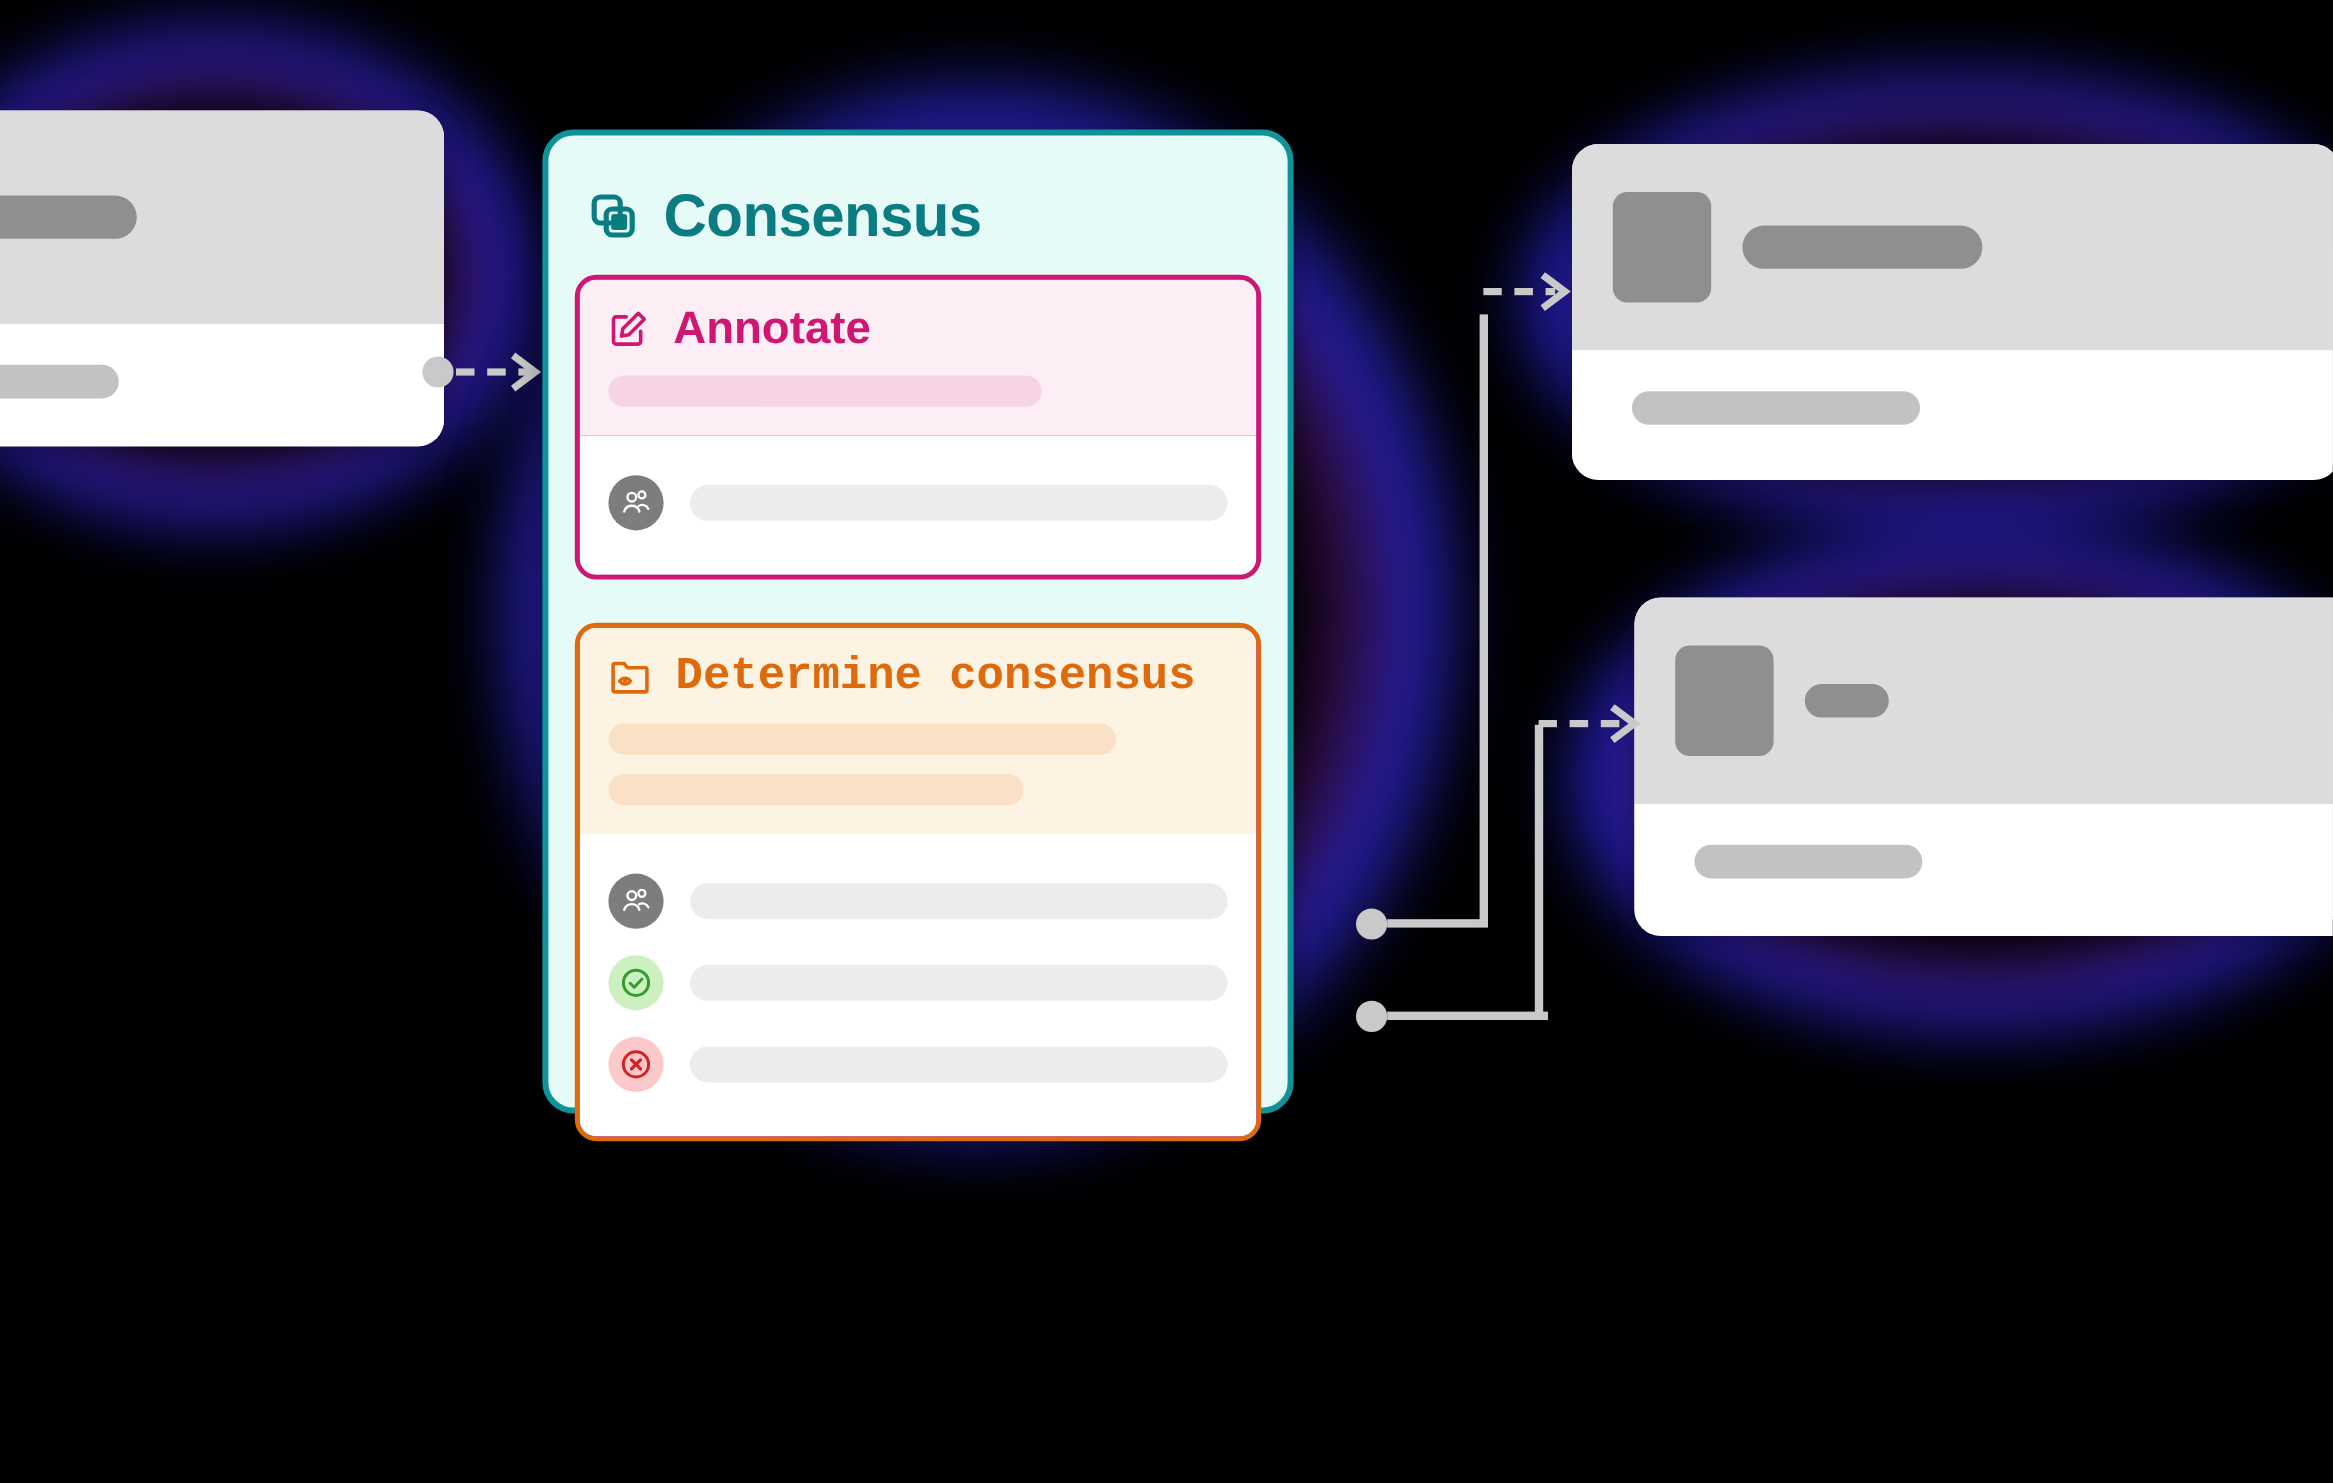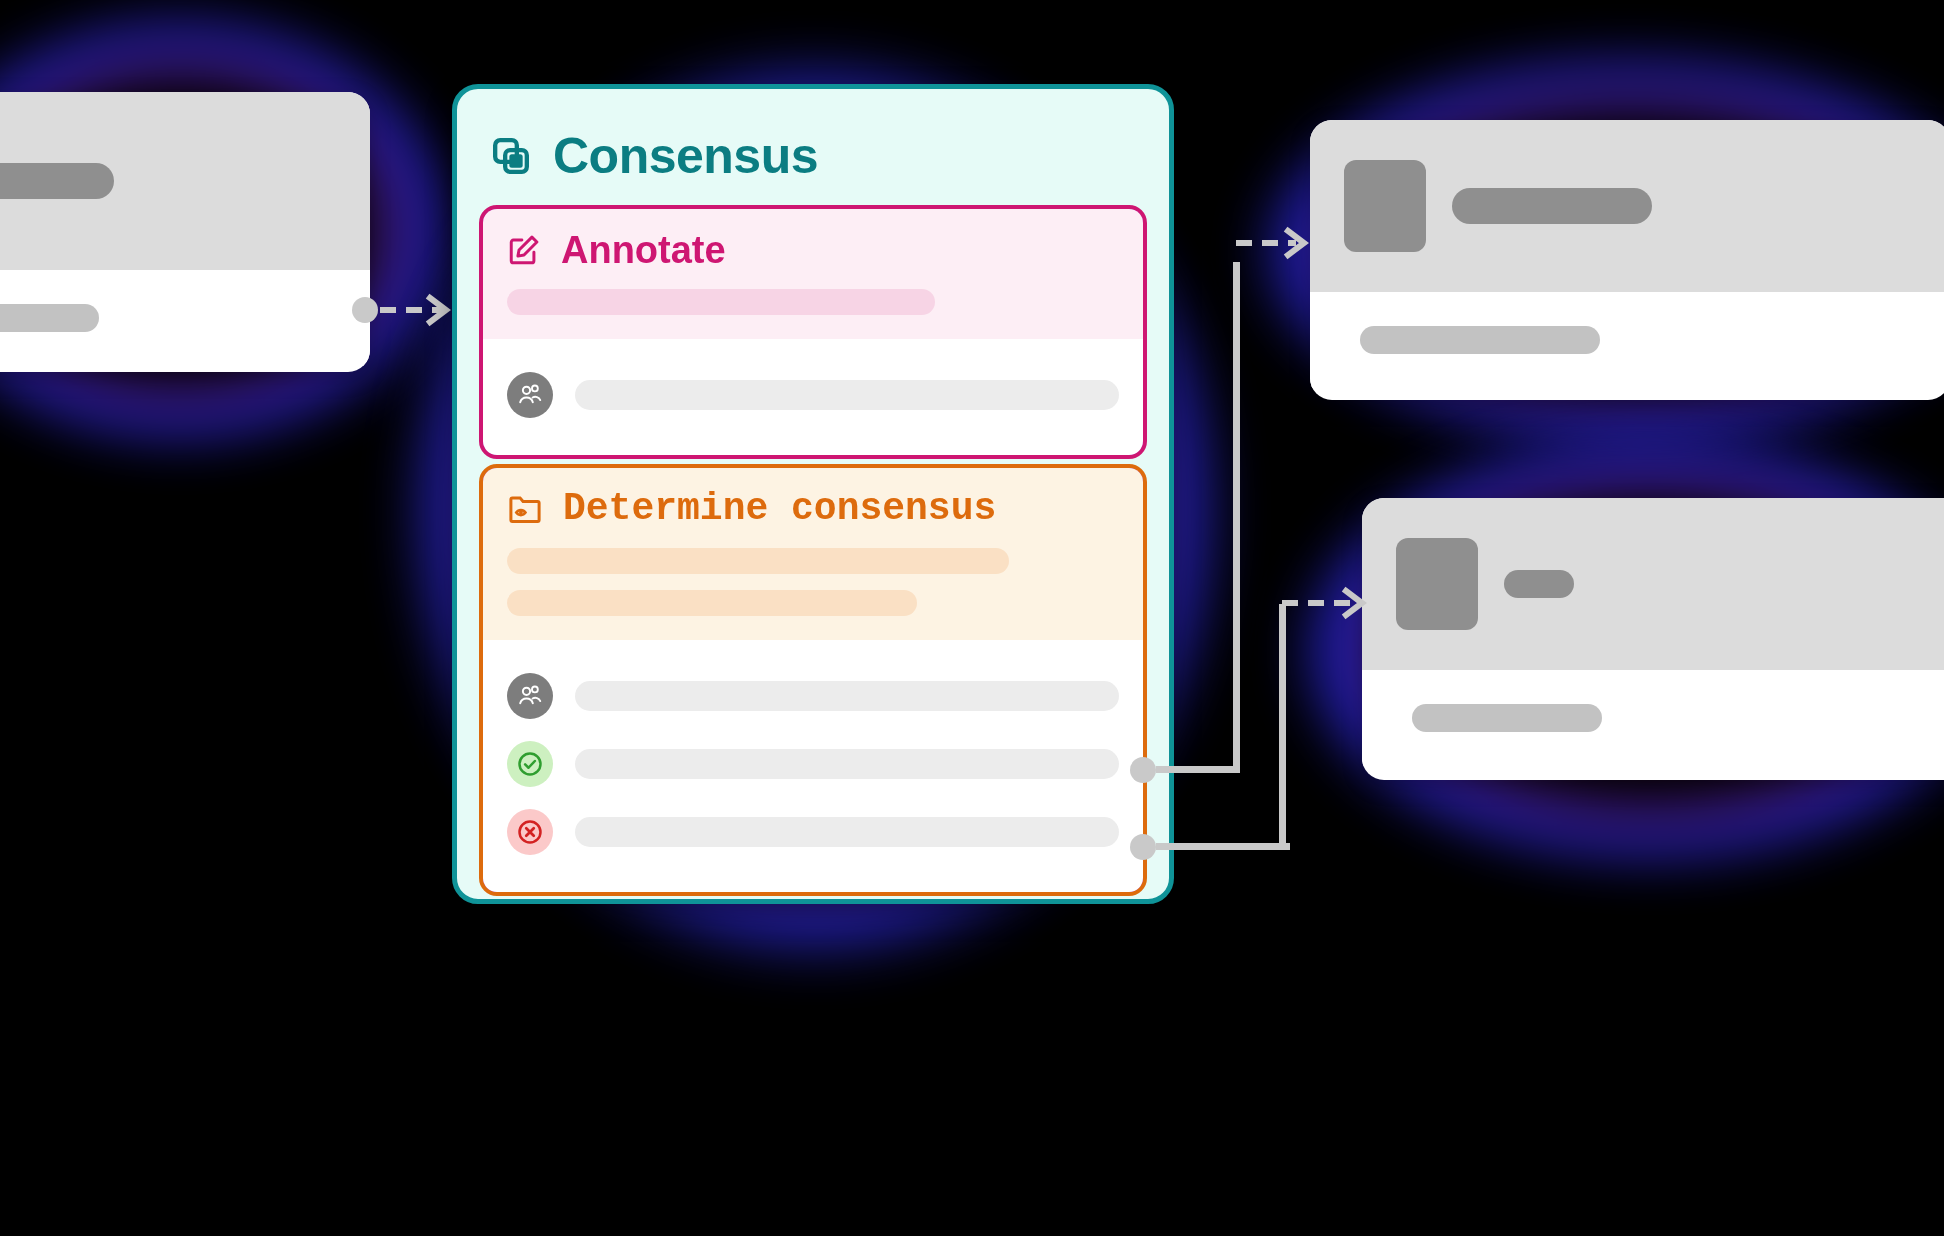--- a/index.html
+++ b/index.html
@@ -54,22 +54,22 @@
   .thumb {
     background: #8f8f8f;
     border-radius: 12px;
     flex: 0 0 auto;
   }
   .bar { border-radius: 999px; }
 
   
   #consensus-card {
     position: absolute;
-    left: 452px; top: 84px;
-    width: 722px; height: 820px;
+    left: 452px; top: 108px;
+    width: 626px; height: 820px;
     background: #e6fbf7;
     border: 5px solid #0f9398;
     border-radius: 26px;
     padding: 22px 22px 22px 22px;
     box-shadow: 0 10px 26px rgba(0,0,0,.35);
   }
   #consensus-header {
     display: flex; align-items: center; gap: 22px;
     padding: 20px 8px 24px 12px;
   }
@@ -79,21 +79,21 @@
     color: #0b7d82;
     letter-spacing: -.5px;
     line-height: 1;
   }
 
   
   .section {
     border-radius: 18px;
     overflow: hidden;
     background: #a21caf;
-    margin-bottom: 5px;
+    margin-bottom: 36px;
   }
   .section.pink  { border: 4px solid #ce1672; }
   .section.orange{ border: 4px solid #dd6b0d; font-family: Liberation Mono, monospace; }
 
   .section-head { padding: 22px 24px 24px 24px; }
   .section.pink   .section-head { background: #fdeef5; }
   .section.orange .section-head { background: #fdf3e3; }
 
   .section-title-row {
     display: flex; align-items: center; gap: 20px;

